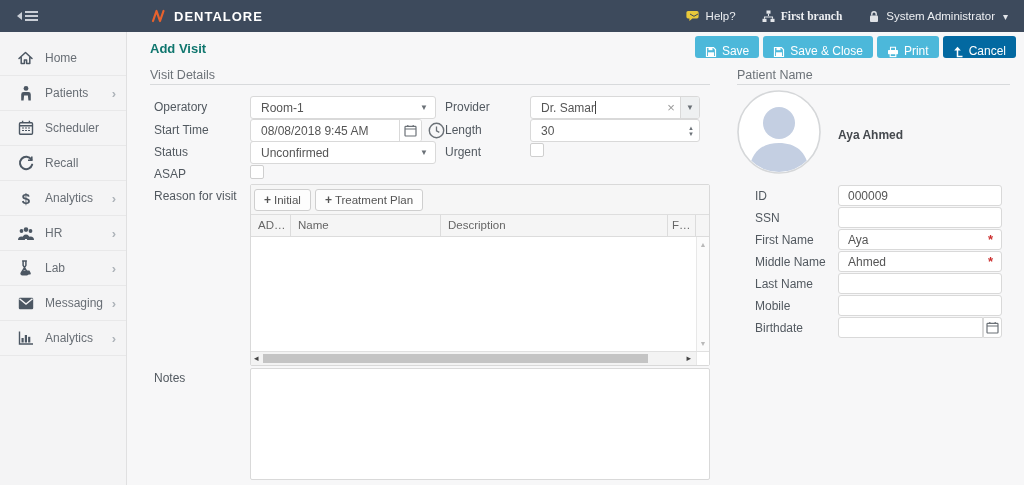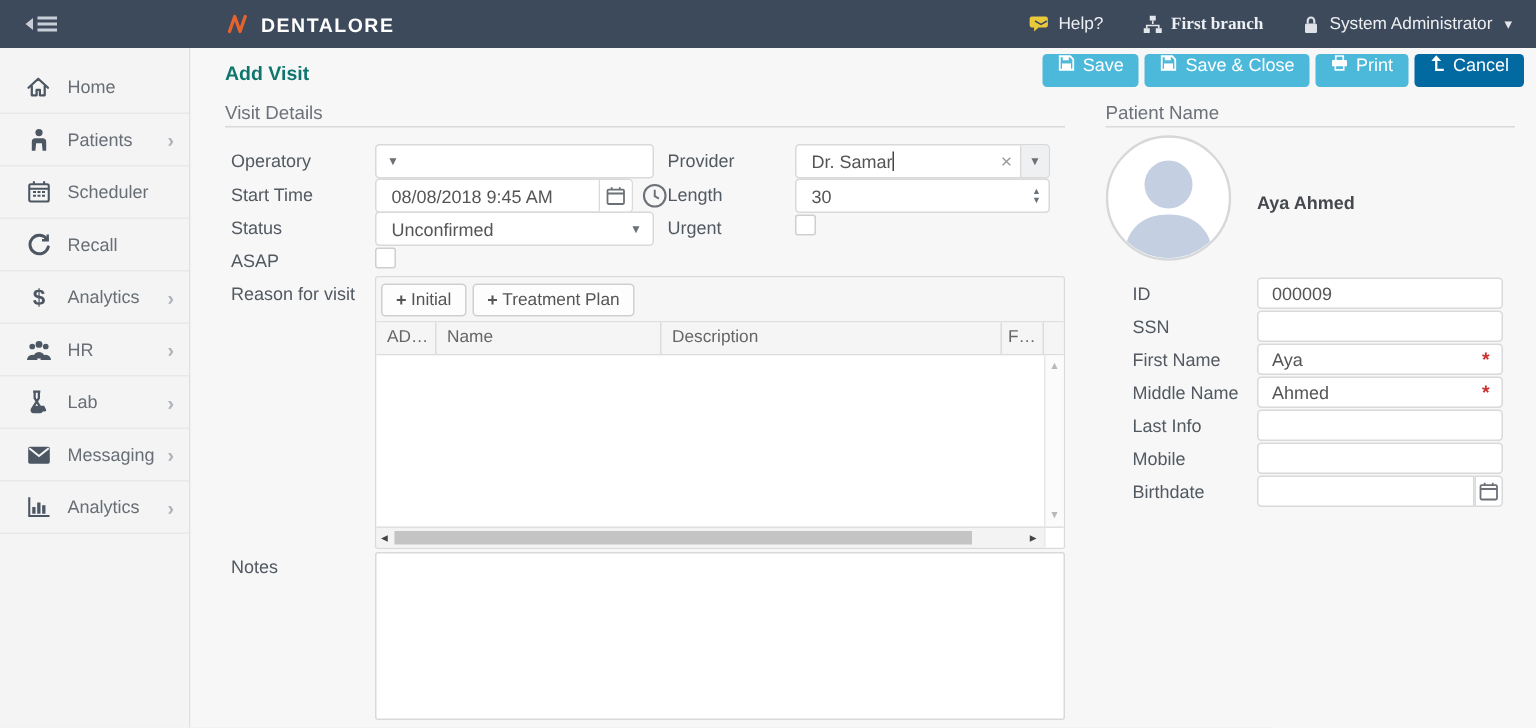--- a/index.html
+++ b/index.html
@@ -22,21 +22,21 @@
   .sidebar{position:absolute;top:32px;left:0;width:127px;bottom:0;background:#f4f4f5;border-right:1px solid #e0e0e1;padding-top:9px;}
   .sitem{height:35px;display:flex;align-items:center;padding:0 10px 0 16px;border-bottom:1px solid #e8e8e9;cursor:pointer;}
   .sicon{width:19px;display:flex;justify-content:center;}
   .slabel{font-size:12px;color:#686e75;margin-left:10px;flex:1;}
   .schev{font-size:13px;color:#adb3b9;font-weight:bold;}
 
   
   .content{position:absolute;left:127px;top:32px;right:0;bottom:0;background:#f7f7f8;}
   .page-title{position:absolute;left:23px;top:9px;font-size:13px;color:#0f766e;font-weight:bold;}
   .btnrow{position:absolute;right:8px;top:4px;display:flex;gap:4px;}
-  .abtn{display:inline-flex;align-items:flex-start;gap:5px;height:22px;padding:0 10px;border:none;border-radius:3px;font-family:"Liberation Sans",sans-serif;font-size:12px;color:#fff;cursor:pointer;}
+  .abtn{display:inline-flex;align-items:flex-end;gap:5px;height:22px;padding:0 10px;border:none;border-radius:3px;font-family:"Liberation Sans",sans-serif;font-size:12px;color:#fff;cursor:pointer;}
   .abtn.cyan{background:#4cb8da;}
   .abtn.orange{background:#0369a1;}
 
   .sect{position:absolute;font-size:12.5px;color:#6c7278;}
   .sectline{position:absolute;height:1px;background:#d8dadc;}
 
   .flabel{position:absolute;font-size:12px;color:#525960;}
   .ctl{position:absolute;height:23px;background:#fff;border:1px solid #d9d9d9;border-radius:3px;display:flex;align-items:center;font-size:12px;color:#555;cursor:pointer;}
   .ctl .val{padding-left:10px;flex:1;white-space:nowrap;overflow:hidden;}
   .caret{width:22px;text-align:center;font-size:8px;color:#6b7177;}
@@ -255,20 +255,21 @@
       </button>
     </div>
 
     <div class="sect" style="left:23px;top:36px;">Visit Details</div>
     <div class="sectline" style="left:23px;top:52px;width:560px;"></div>
     <div class="sect" style="left:610px;top:36px;">Patient Name</div>
     <div class="sectline" style="left:610px;top:52px;width:273px;"></div>
 
     <div class="flabel" style="left:27px;top:68px;">Operatory</div>
     <div class="ctl" style="left:123px;top:64px;width:186px;">
+      <span class="val">Room-1</span>
       <span class="caret">▼</span>
     </div>
     <div class="flabel" style="left:318px;top:68px;">Provider</div>
     <div class="ctl" style="left:403px;top:64px;width:170px;cursor:text;">
       <span class="val" style="flex:0 0 auto;">Dr. Samar</span>
         <span class="cursorbar"></span>
       <span style="flex:1;"></span>
       <span class="combo-clear">×</span>
       <span class="combo-dd">
           <span>▼</span>
@@ -370,21 +371,21 @@
     <input class="pinput" style="left: 711px; top: 175px;" value="">
 
     <div class="flabel" style="left:628px;top:201px;">First Name</div>
     <input class="pinput" style="left: 711px; top: 197px;" value="Aya">
     <span class="req" style="left:861px;top:200px;">*</span>
 
     <div class="flabel" style="left:628px;top:223px;">Middle Name</div>
     <input class="pinput" style="left: 711px; top: 219px;" value="Ahmed">
     <span class="req" style="left:861px;top:222px;">*</span>
 
-    <div class="flabel" style="left:628px;top:245px;">Last Info</div>
+    <div class="flabel" style="left:628px;top:245px;">Last Name</div>
     <input class="pinput" style="left: 711px; top: 241px;" value="">
 
     <div class="flabel" style="left:628px;top:267px;">Mobile</div>
     <input class="pinput" style="left: 711px; top: 263px;" value="">
 
     <div class="flabel" style="left:628px;top:289px;">Birthdate</div>
     <input class="pinput" style="left: 711px; top: 285px; width: 145px; border-radius: 3px 0px 0px 3px;" value="">
     <div class="bd-cal" style="left:856px;top:285px;">
       <svg width="13" height="13" viewBox="0 0 13 13">
           <rect x="1" y="2.4" width="11" height="9.6" rx="0.8" fill="none" stroke="#6b7177" stroke-width="1.2"></rect>

